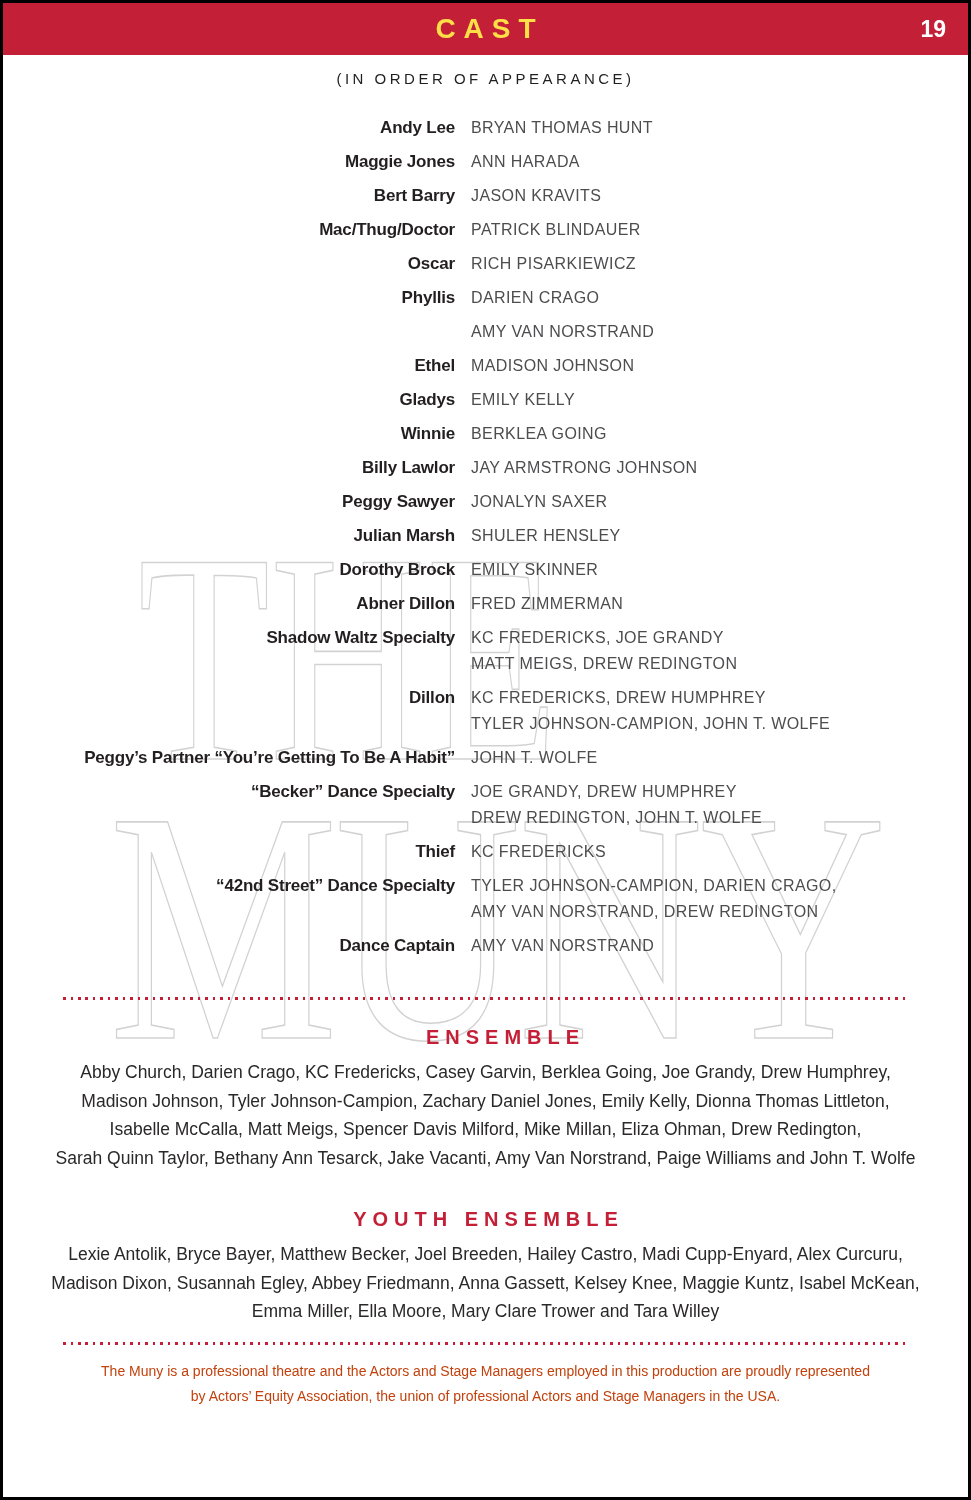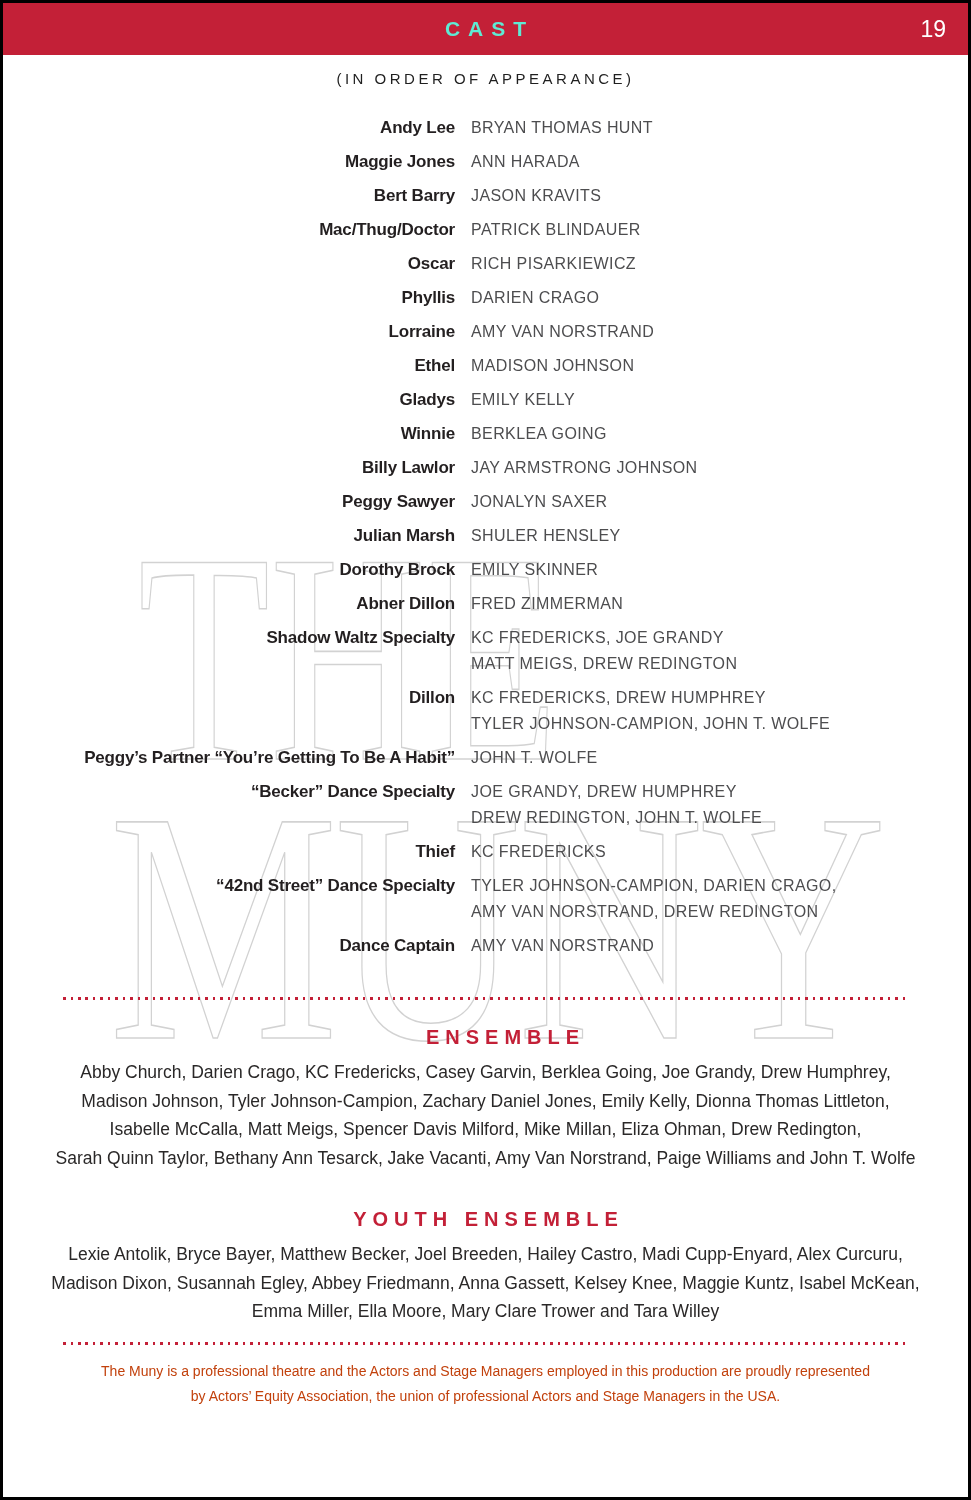--- a/index.html
+++ b/index.html
@@ -49,34 +49,34 @@
   
   .titlebar {
     height: 52px;
     background: var(--accent, #c32037);
     display: flex;
     align-items: center;
     justify-content: center;
     position: relative;
   }
   .titlebar .title {
-    color: #5eead4;
-    font-size: 21px;
+    color: #fde047;
+    font-size: 28px;
     font-weight: 700;
     letter-spacing: 8px;
     text-indent: 8px;
   }
   .titlebar .pagenum {
     position: absolute;
     right: 22px;
     top: 50%;
     transform: translateY(-50%);
     color: #ffffff;
     font-size: 23px;
-    font-weight: 400;
+    font-weight: 700;
   }
 
   .subtitle {
     margin-top: 15px;
     text-align: center;
     font-size: 15px;
     letter-spacing: 3.5px;
     color: #1f1f1f;
   }
 
@@ -205,21 +205,20 @@
     <span class="cast-actor">RICH PISARKIEWICZ</span>
   </div>
 
   <div class="cast-row">
     <span class="cast-role">Phyllis</span>
     <span></span>
     <span class="cast-actor">DARIEN CRAGO</span>
   </div>
 
   <div class="cast-row">
-    <span class="cast-role">Lorraine</span>
     <span></span>
     <span class="cast-actor">AMY VAN NORSTRAND</span>
   </div>
 
 
   <div class="cast-row">
     <span class="cast-role">Ethel</span>
     <span></span>
     <span class="cast-actor">MADISON JOHNSON</span>
   </div>

